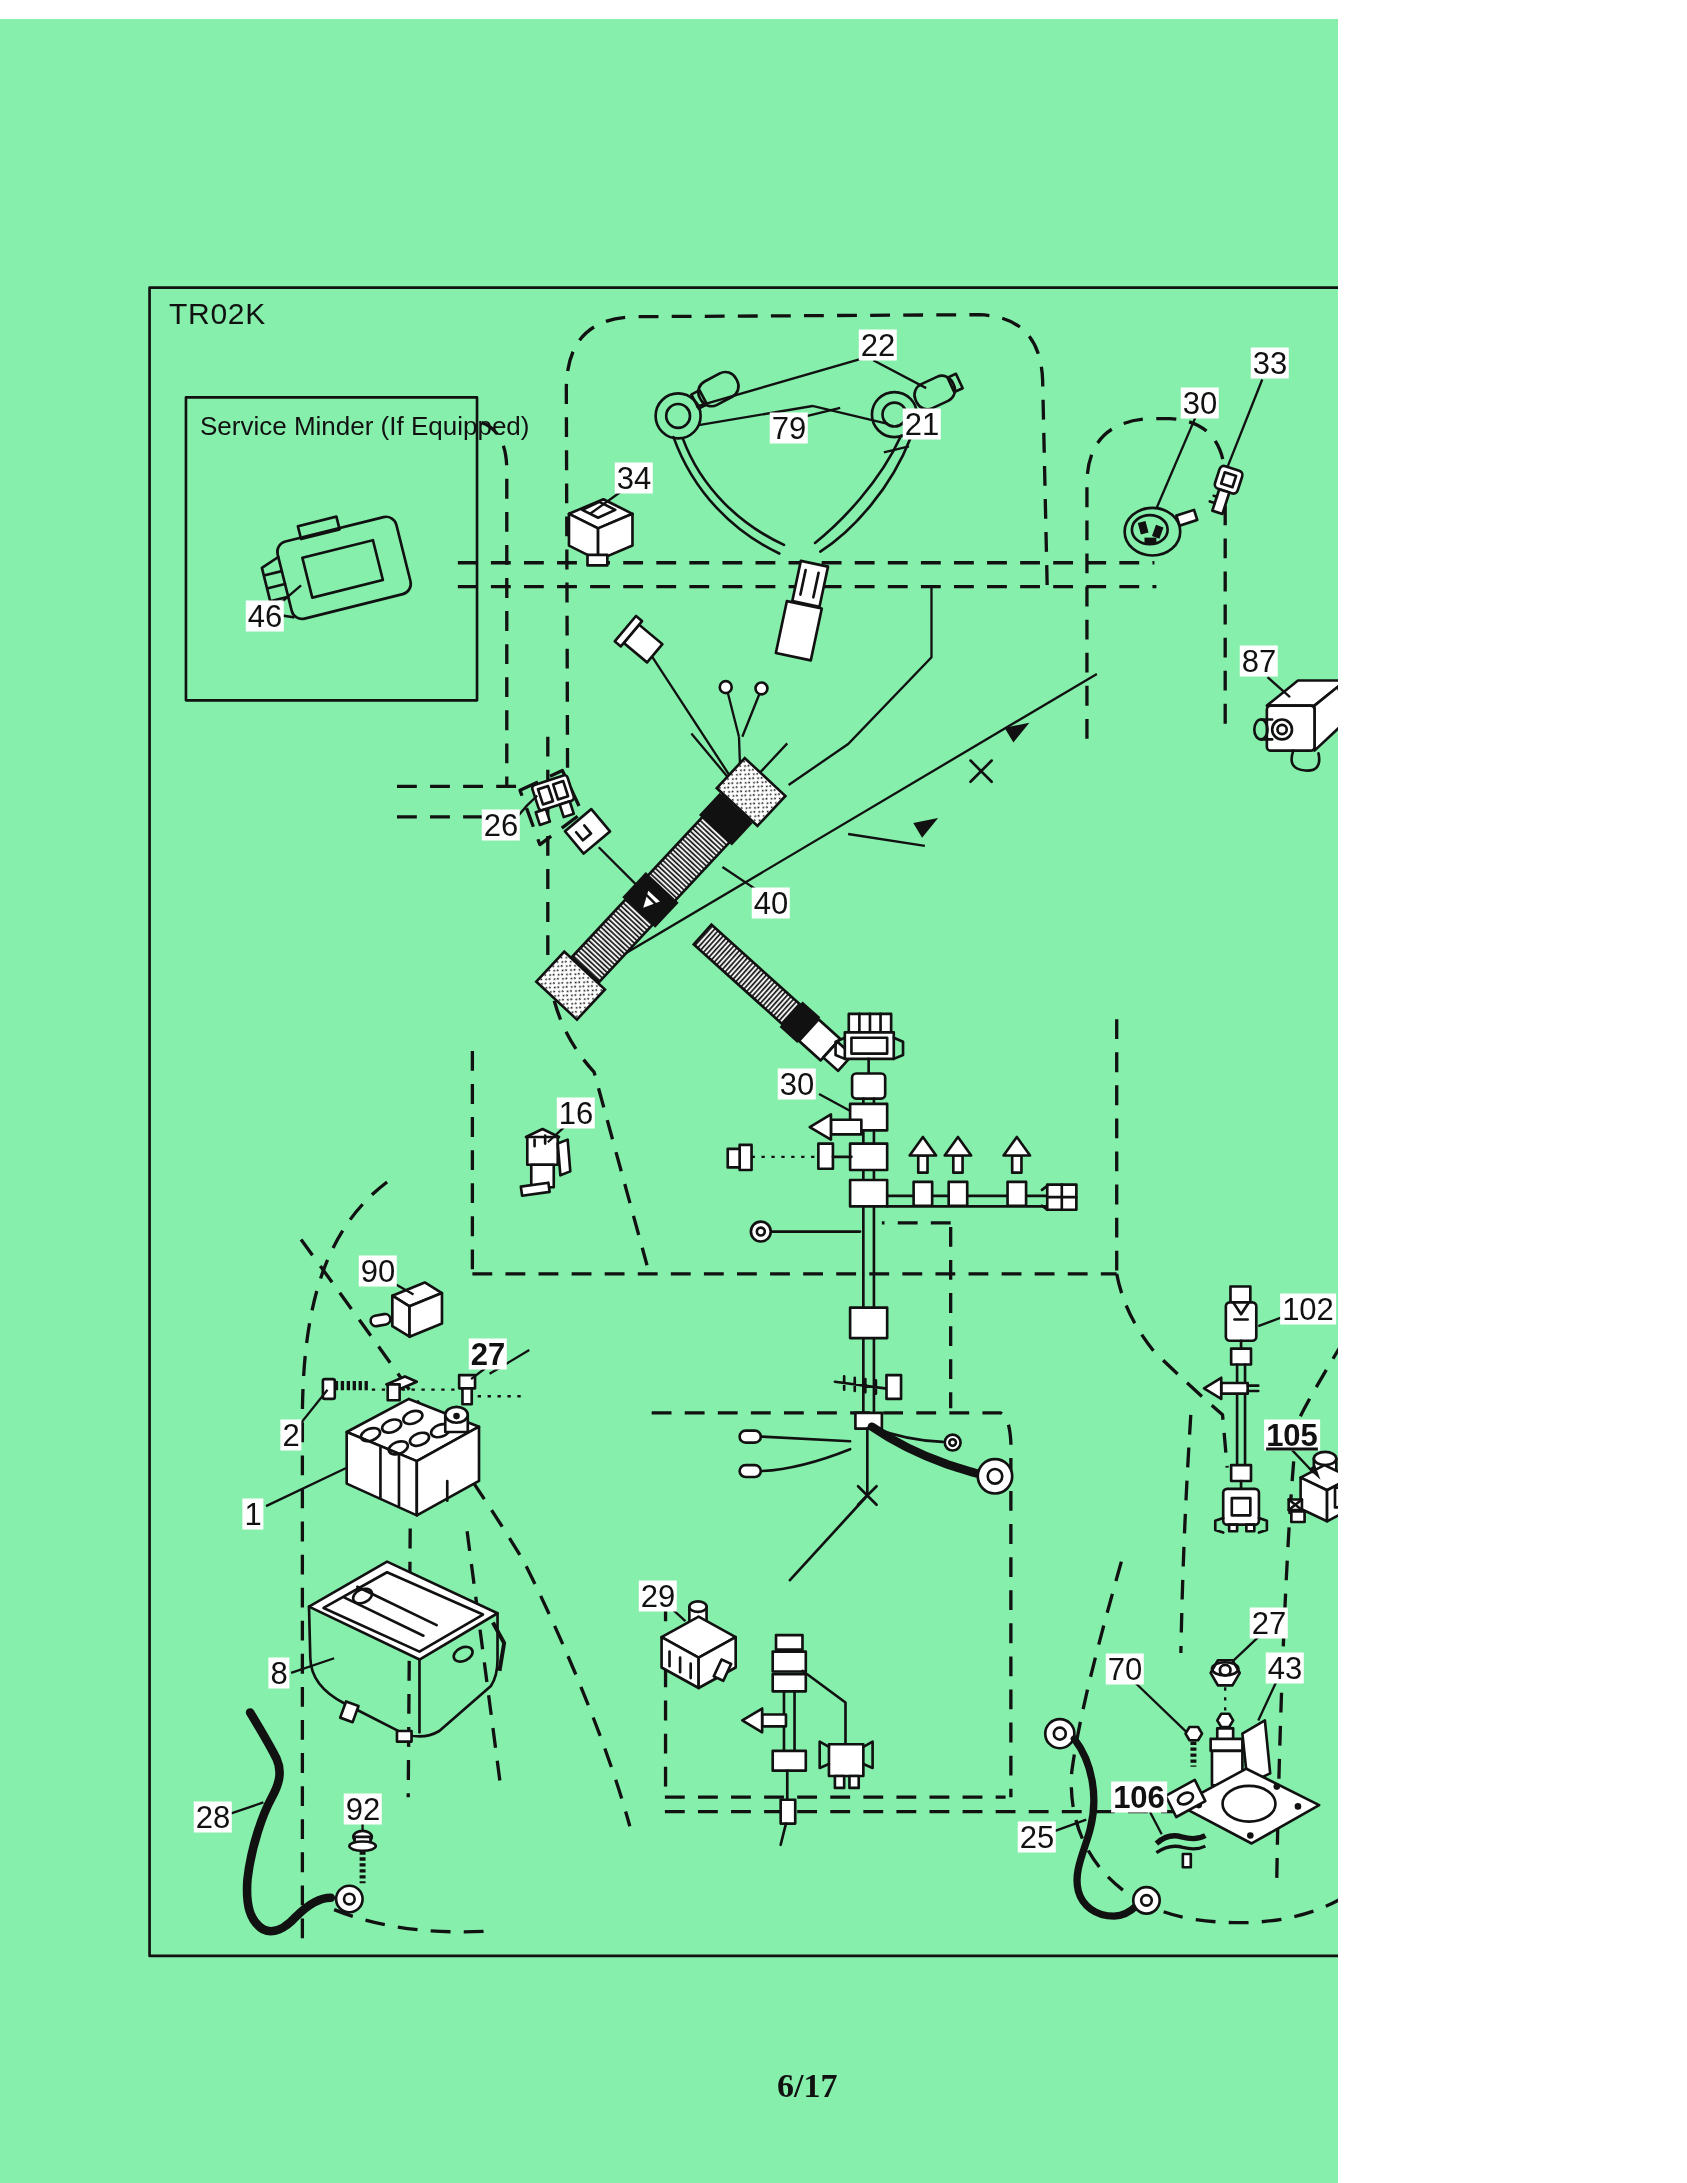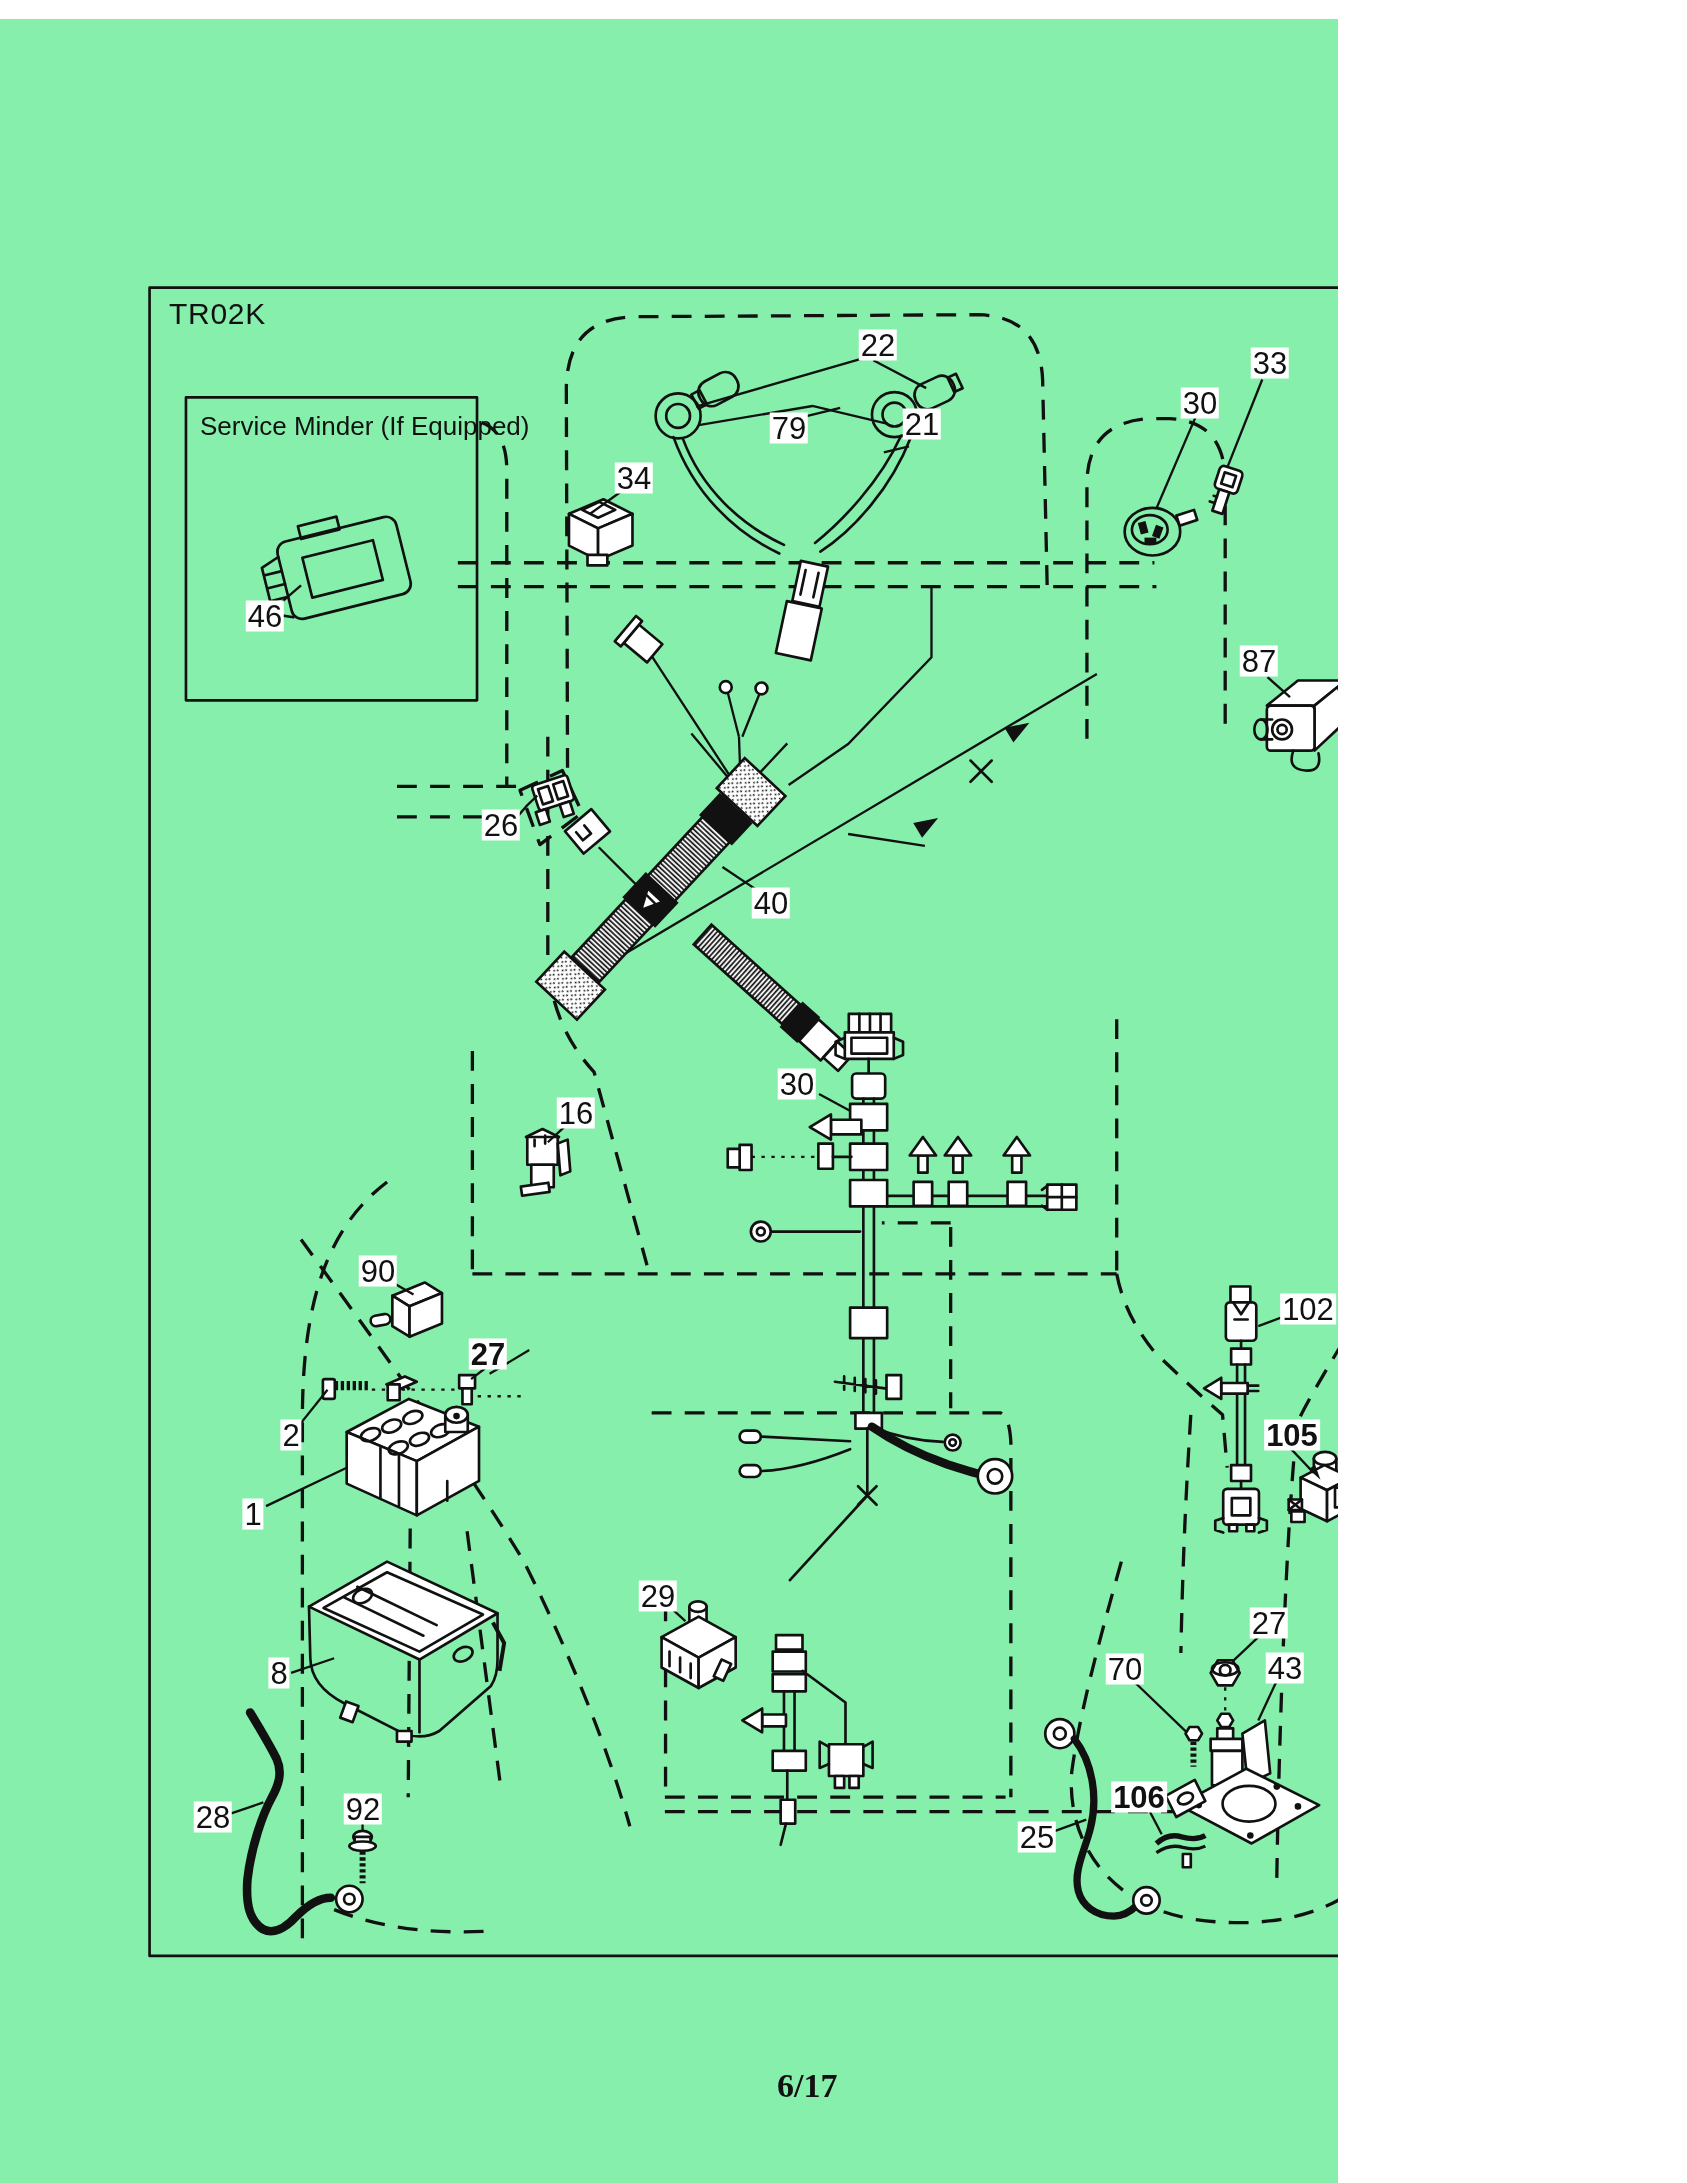--- a/index.html
+++ b/index.html
@@ -474,21 +474,21 @@
       <div class="callout" style="left: 501px; top: 806px;">26</div>
       <div class="callout" style="left: 771px; top: 884px;">40</div>
       <div class="callout" style="left: 576px; top: 1094px;">16</div>
       <div class="callout" style="left: 797px; top: 1065px;">30</div>
       <div class="callout" style="left: 378px; top: 1252px;">90</div>
       <div class="callout bold" style="left: 488px; top: 1335px;">27</div>
       <div class="callout" style="left: 291px; top: 1416px;">2</div>
       <div class="callout" style="left: 253px; top: 1495px;">1</div>
       <div class="callout" style="left: 279px; top: 1654px;">8</div>
       <div class="callout" style="left: 1308px; top: 1290px;">102</div>
-      <div class="callout bold" style="left: 1292px; top: 1416px;">105</div>
+      <div class="callout bold" style="left: 1292px; top: 1416px; text-decoration: underline;">105</div>
       <div class="callout" style="left: 658px; top: 1577px;">29</div>
       <div class="callout" style="left: 1269px; top: 1604px;">27</div>
       <div class="callout" style="left: 1285px; top: 1649px;">43</div>
       <div class="callout" style="left: 1125px; top: 1650px;">70</div>
       <div class="callout bold" style="left: 1139px; top: 1778px;">106</div>
       <div class="callout" style="left: 1037px; top: 1818px;">25</div>
       <div class="callout" style="left: 213px; top: 1798px;">28</div>
       <div class="callout" style="left: 363px; top: 1790px;">92</div>
       <div class="callout" style="left: 265px; top: 597px;">46</div>
     </div>

